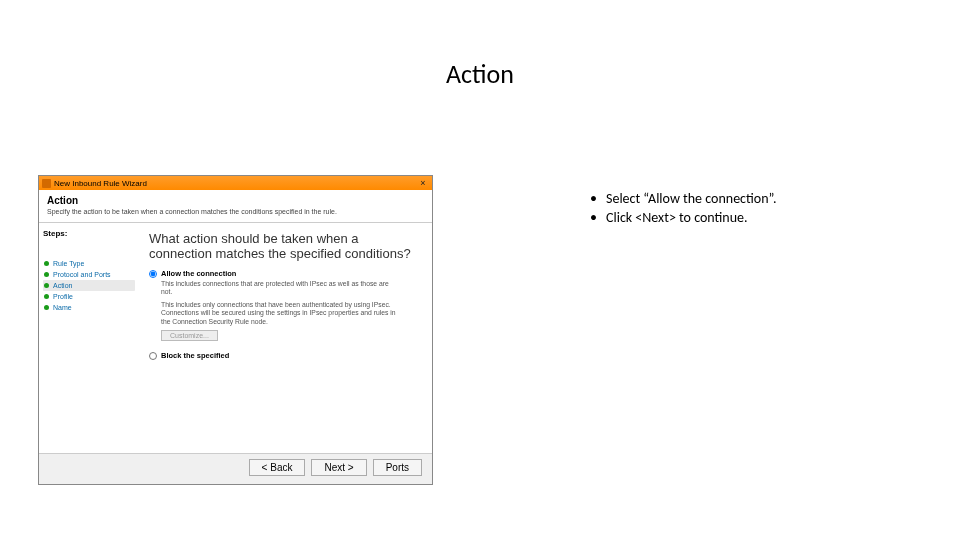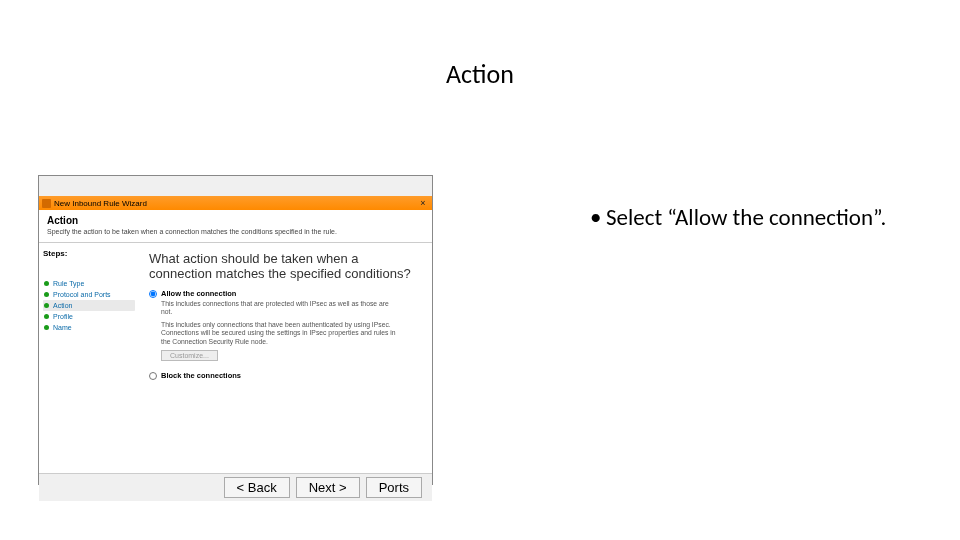--- a/index.html
+++ b/index.html
@@ -16,23 +16,23 @@
     top: 58px;
     left: 0;
     width: 100%;
     text-align: center;
     font-size: 26px;
     font-weight: 400;
     font-family: "Calibri", sans-serif;
   }
   .bullets {
     position: absolute;
-    top: 202px;
+    top: 190px;
     left: 590px;
-    font-size: 23px;
+    font-size: 14px;
     font-family: "Calibri", sans-serif;
     line-height: 1.35;
   }
   .bullets li { list-style: none; position: relative; padding-left: 16px; }
   .bullets li::before {
     content: "•";
     position: absolute;
     left: 0;
     top: 0;
   }
@@ -49,21 +49,20 @@
     font-size: 8px;
     color: #444;
   }
   .titlebar {
     height: 14px;
     background: linear-gradient(#ff9c2a, #ff8a00);
     display: flex;
     align-items: center;
     padding: 0 3px;
     gap: 3px;
-    margin-top: 20px;
   }
   .titlebar .shield {
     width: 9px; height: 9px;
     background: #d36a00;
     border-radius: 1px;
   }
   .titlebar .ttxt { flex: 1; color: #000; font-size: 8px; }
   .titlebar .close {
     width: 12px; height: 10px;
     text-align: center;
@@ -128,35 +127,36 @@
     height: 28px;
     border-top: 1px solid #ccc;
     display: flex;
     align-items: center;
     justify-content: flex-end;
     gap: 6px;
     padding: 0 10px;
     background: #f0f0f0;
   }
   .wbtn {
-    font-size: 13px;
+    font-size: 10px;
     padding: 2px 12px;
     background: #f5f5f5;
     border: 1px solid #aaa;
     color: #000;
     cursor: pointer;
   }
 </style>
 </head>
 <body>
 
 <div class="slide-title">Action</div>
 
 <ul class="bullets">
   <li>Select “Allow the connection”.</li>
+  <li>Click &lt;Next&gt; to continue.</li>
 </ul>
 
 <div class="wizard">
   <div class="titlebar">
     <span class="shield"></span>
     <span class="ttxt">New Inbound Rule Wizard</span>
     <span class="close">×</span>
   </div>
 
   <div class="header">
@@ -196,21 +196,21 @@
         <input type="radio" name="act" checked="" style="">
         <span class="olabel">Allow the connection</span>
       </div>
       <div class="opt-desc">This includes connections that are protected with IPsec as well as those are not.</div>
 
       <div class="opt-desc">This includes only connections that have been authenticated by using IPsec. Connections will be secured using the settings in IPsec properties and rules in the Connection Security Rule node.</div>
       <button class="cust-btn" disabled="">Customize...</button>
 
       <div class="opt" style="margin-top:10px">
         <input type="radio" name="act" style="">
-        <span class="olabel">Block the connections</span>
+        <span class="olabel">Block the specified</span>
       </div>
     </div>
   </div>
 
   <div class="footer">
     <button class="wbtn">&lt; Back</button>
     <button class="wbtn">Next &gt;</button>
     <button class="wbtn">Ports</button>
   </div>
 </div>

